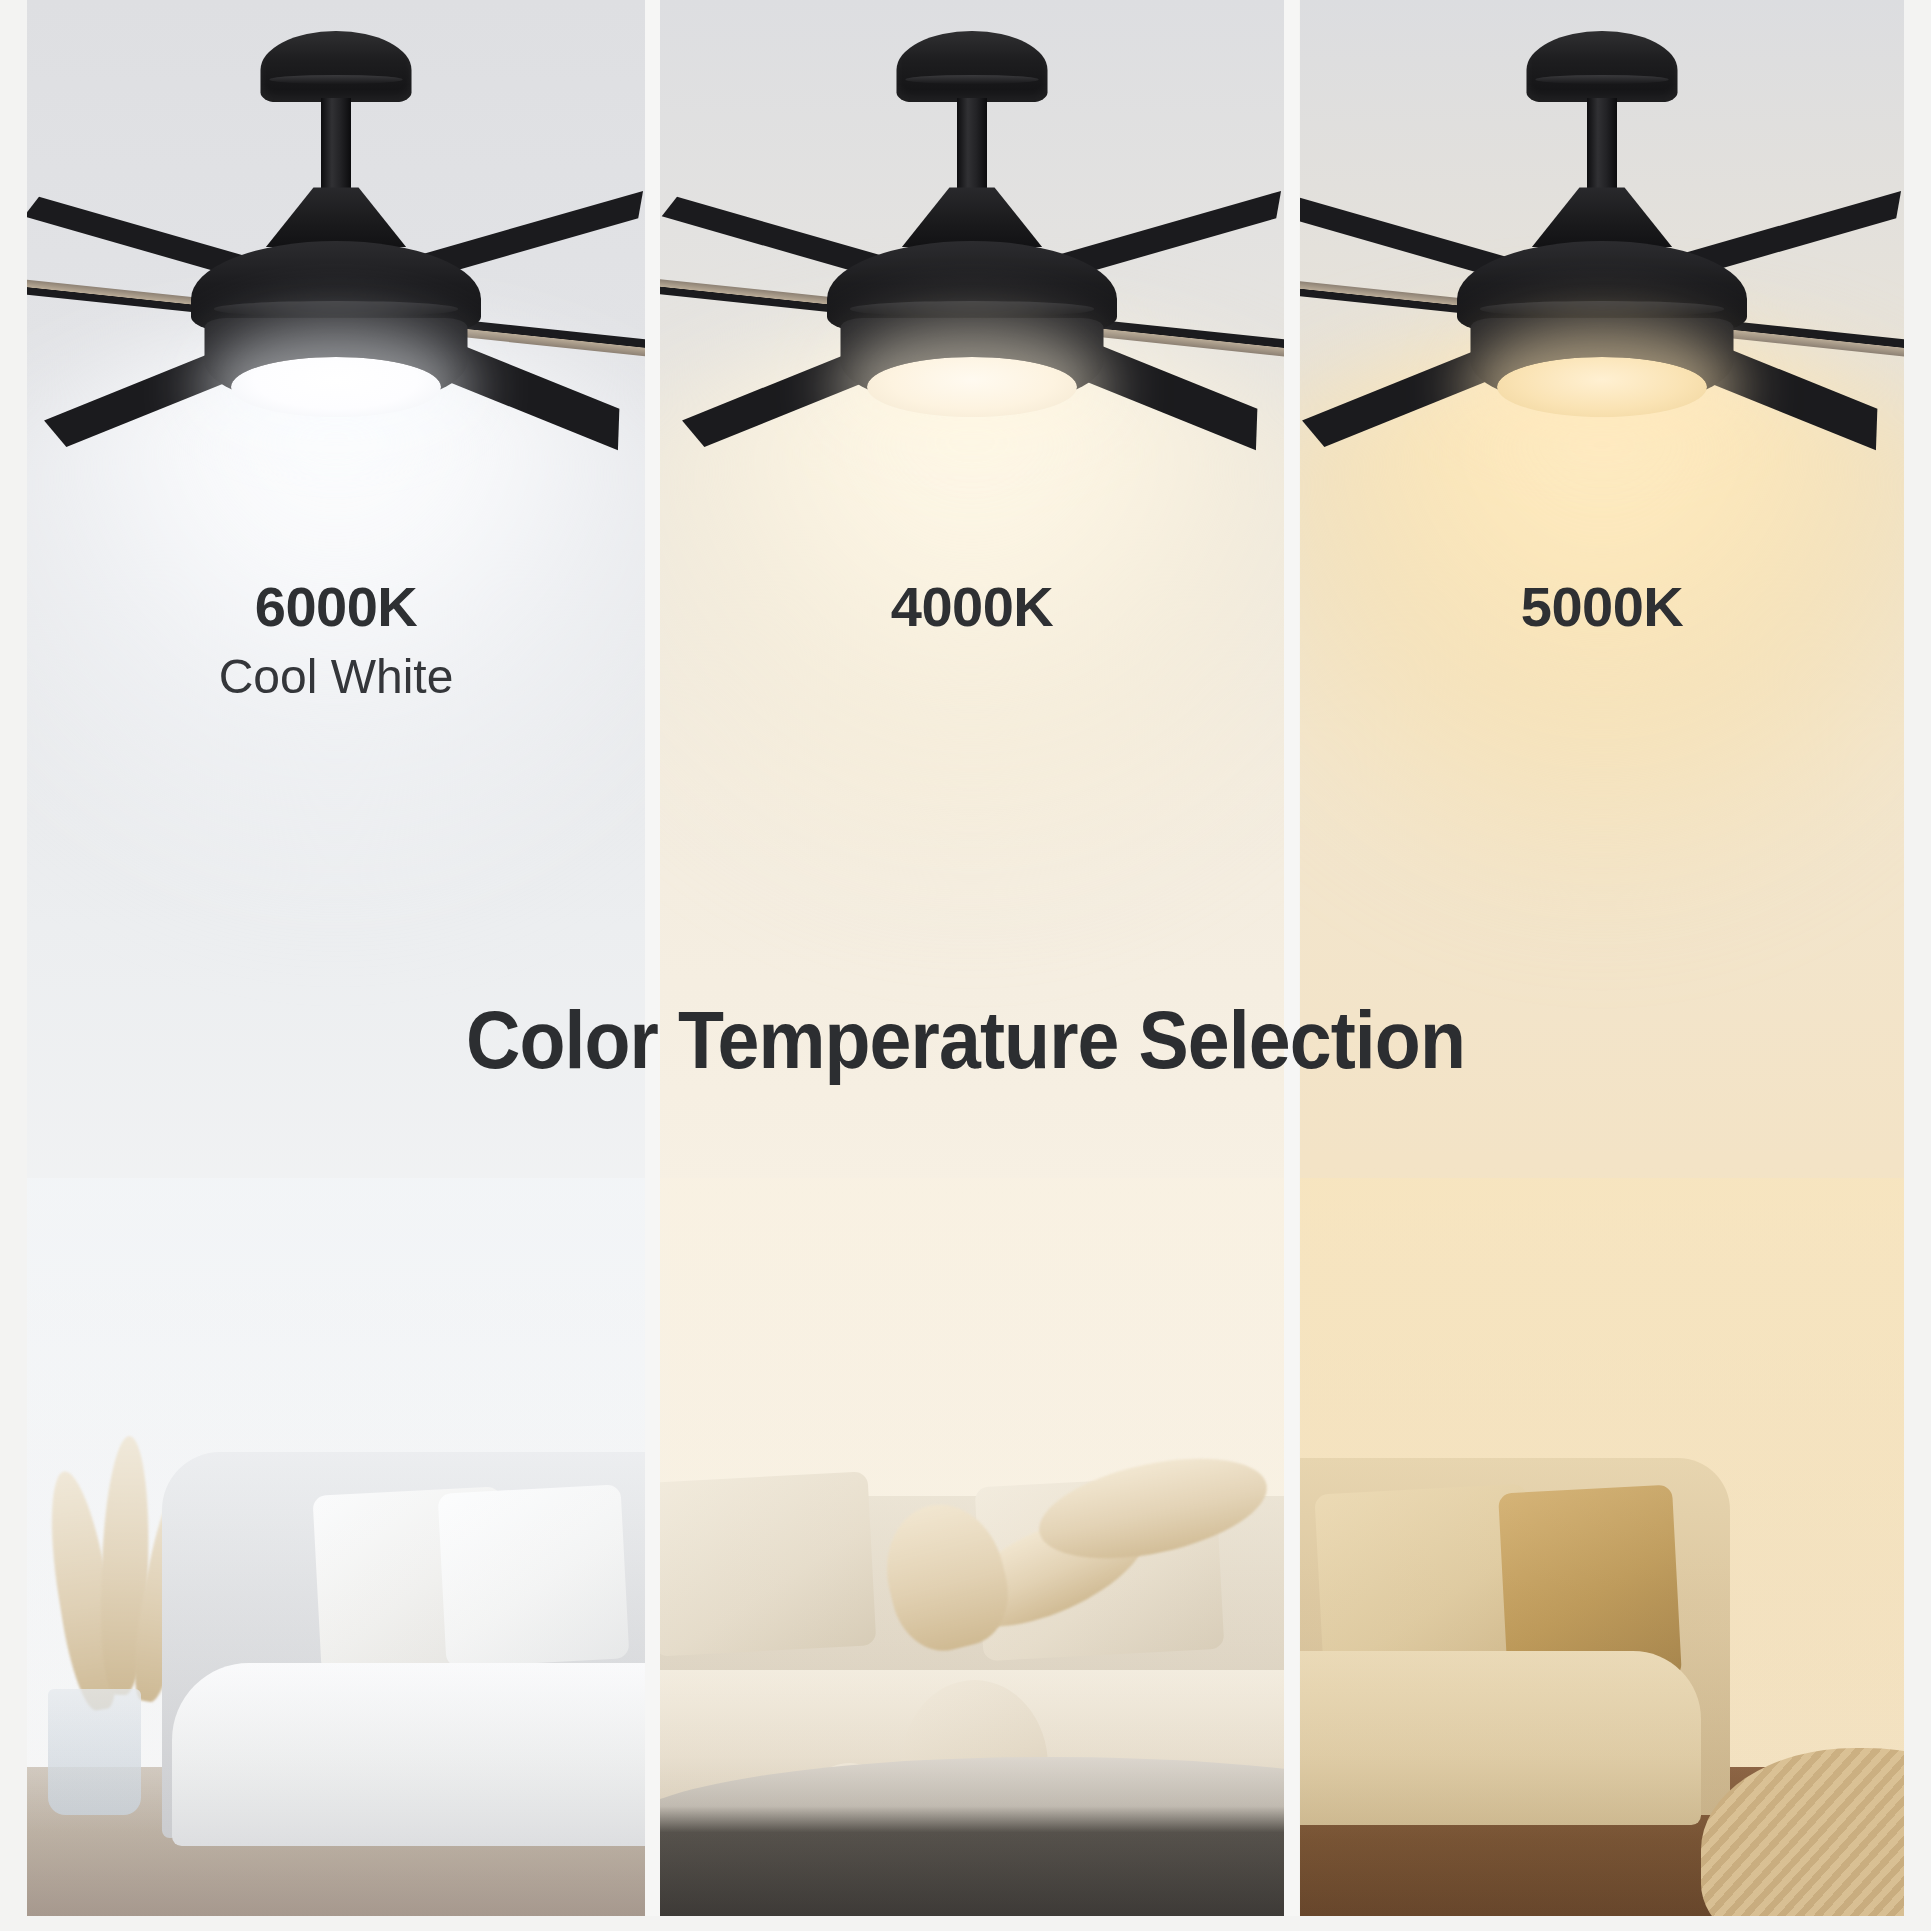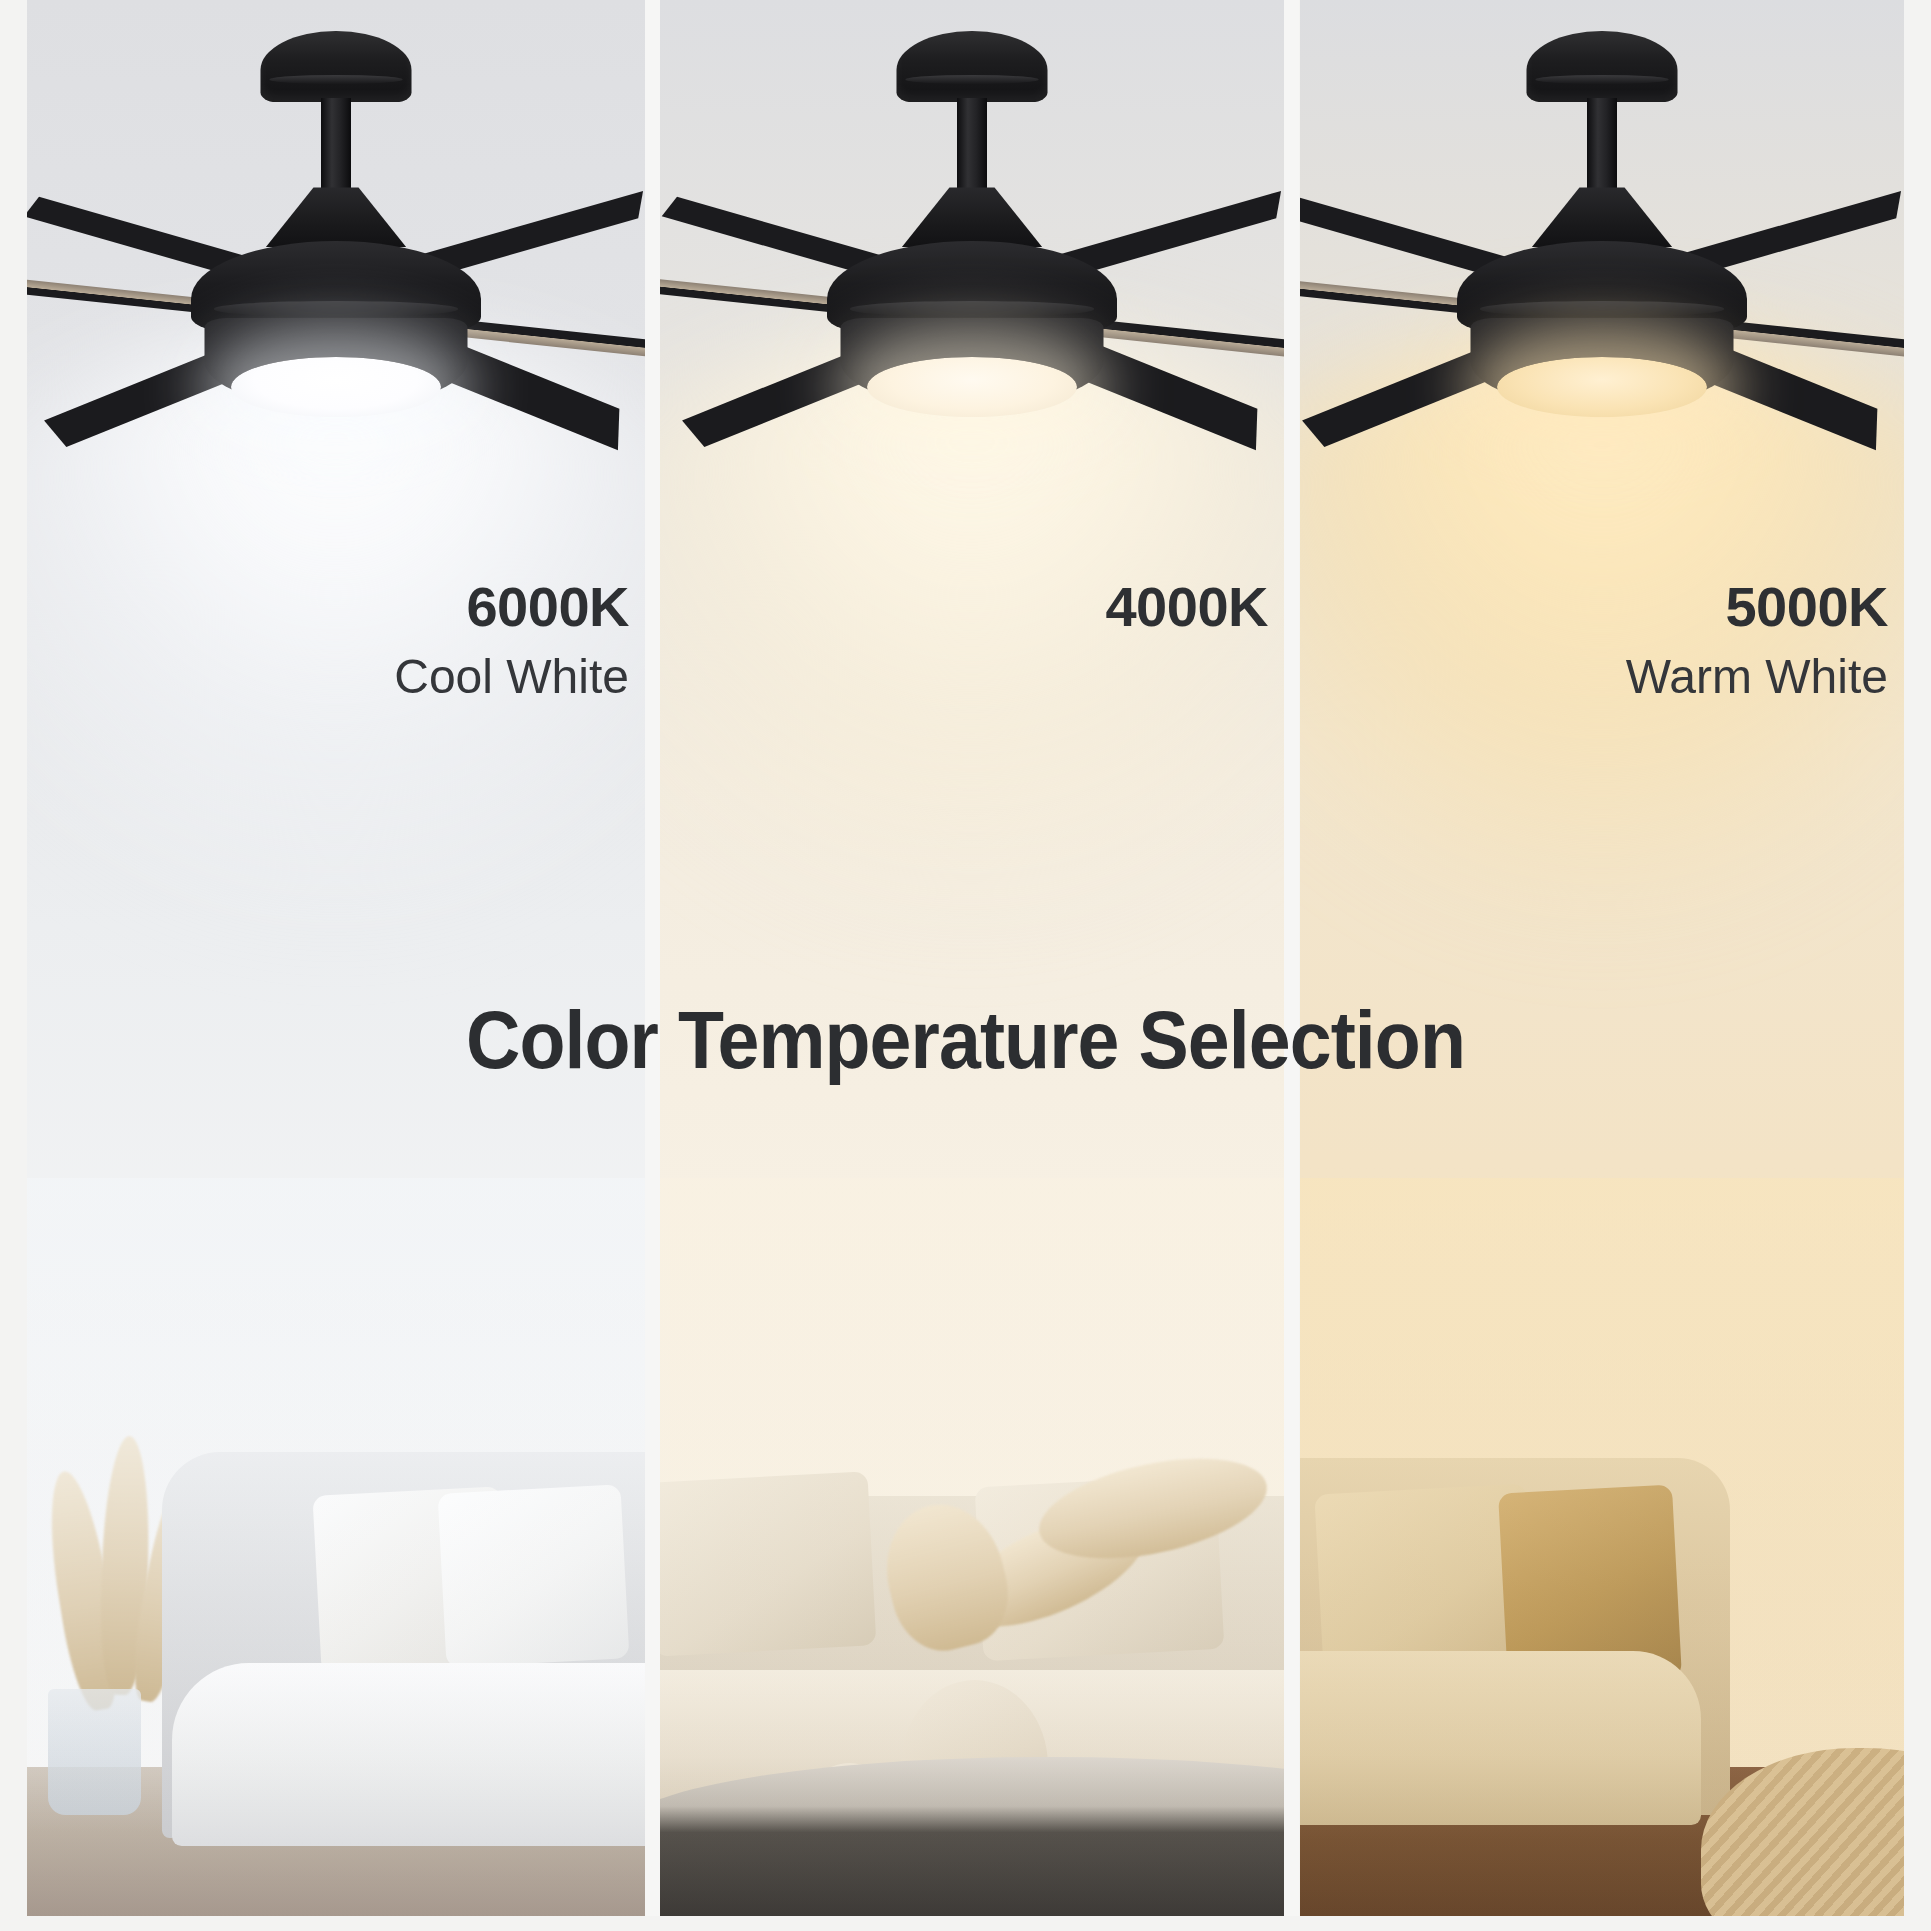--- a/index.html
+++ b/index.html
@@ -126,22 +126,22 @@
     background:radial-gradient(ellipse at 50% 38%,#fff0d2 0%,#fae3b4 55%,#efd49c 100%);
     box-shadow:0 0 58px 33px rgba(255,232,186,.6);
   }
 
   
   .blade { position:absolute; background:#1b1b1e; transform-origin:0 50%; }
   .blade.wood { background:linear-gradient(180deg,#1b1b1e 0%,#1b1b1e 48%,#b8aa96 52%,#8d8174 100%); }
 
   
   .label-group {
-    position:absolute; left:0; right:16px; top:579px;
-    text-align:right;
+    position:absolute; left:0; right:0; top:579px;
+    text-align:center;
     z-index:6;
   }
   .kelvin {
     font-size:56px; font-weight:bold;
     letter-spacing:-0.5px;
     color:#2e3033;
     line-height:1.0;
     margin-bottom:17.4px;
   }
   .ctname {
@@ -372,21 +372,20 @@
       <div class="ceil-plate"></div>
       <div class="downrod"></div>
       <div class="yoke"></div>
       <div class="motor"></div>
       <div class="lamp-housing"></div>
       <div class="diffuser"></div>
     </div>
 
     <div class="label-group">
       <div class="kelvin">5000K</div>
-      <div class="ctname">Warm White</div>
     </div>
 
     <div class="room">
       <div class="floor"></div>
       <div class="sofa" id="warm-sofa"></div>
       <div class="pillow" id="warm-pillow-1"></div>
       <div class="pillow" id="warm-pillow-gold"></div>
       <div class="cushion" id="warm-seat"></div>
       <div id="warm-side-table"></div>
       <div class="table-leg" style="right:23px;bottom:9.7px;height:120px;transform:rotate(5deg);"></div>

